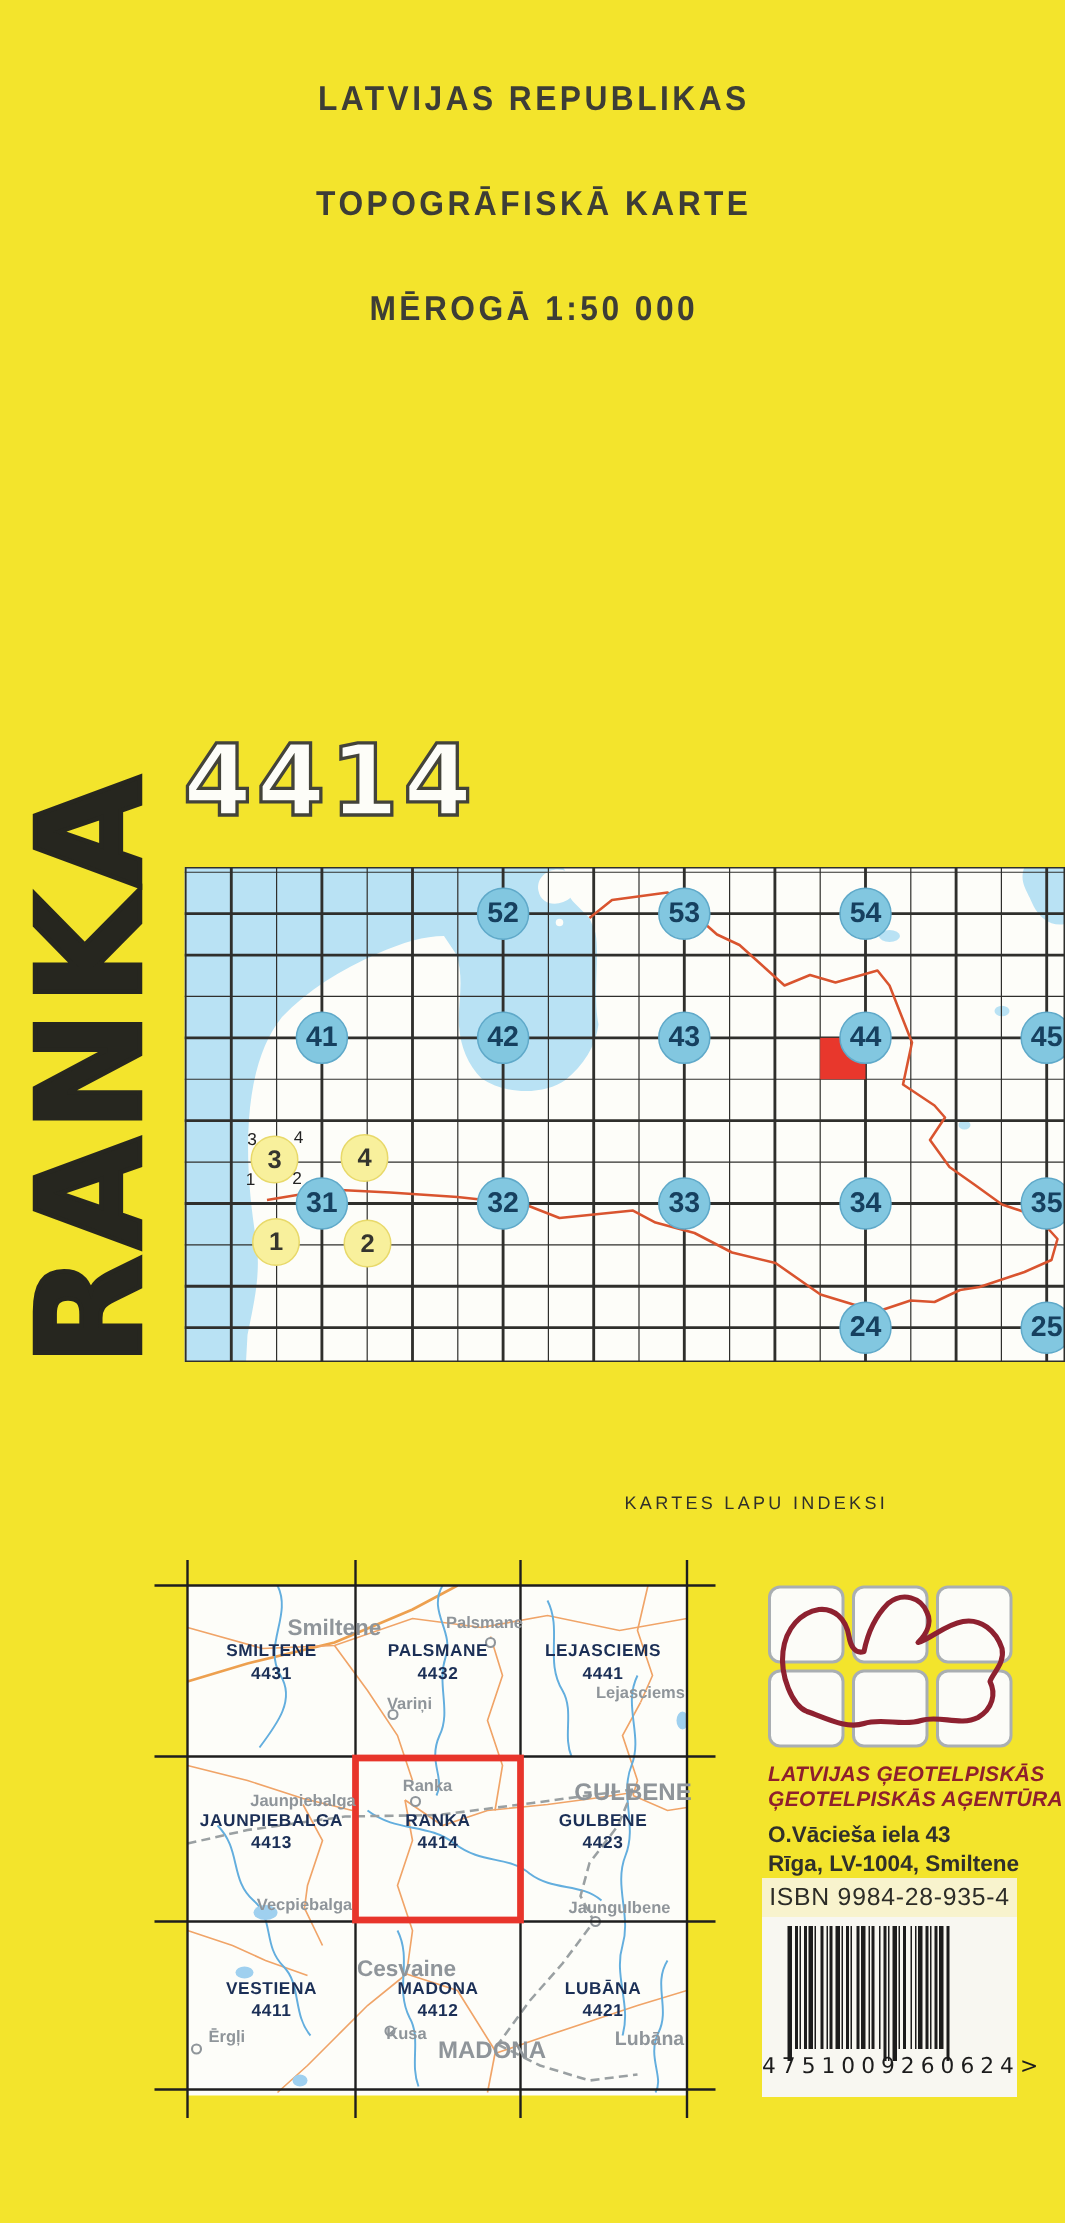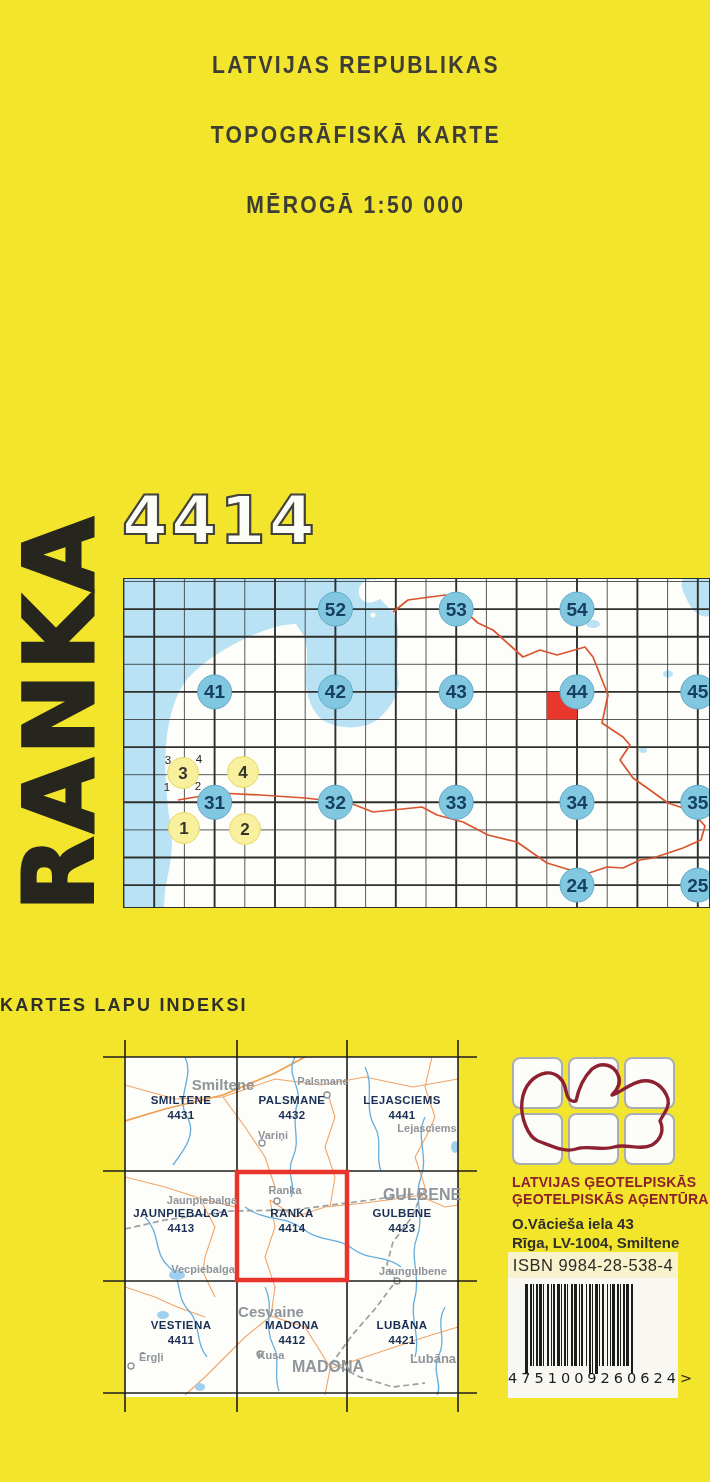--- a/index.html
+++ b/index.html
@@ -15,29 +15,29 @@
   
   .sheet-number{position:absolute;left:122px;top:482px;font-size:66px;font-weight:bold;
                 color:#fdfdf8;-webkit-text-stroke:2.2px #43433a;letter-spacing:3px;
                 font-family:"DejaVu Sans","Liberation Sans",sans-serif;}
   
   .vertical-name{position:absolute;left:-140px;top:657px;width:400px;height:110px;
                  transform:rotate(-90deg);display:flex;align-items:center;justify-content:center;
                  font-size:96px;font-weight:bold;color:#26261f;letter-spacing:4px;
                  -webkit-text-stroke:3px #26261f;font-family:"DejaVu Sans",sans-serif;}
   
-  .index-heading{position:absolute;left:0;width:592px;text-align:left;top:995px;
-                 font-size:18px;font-weight:bold;letter-spacing:2.2px;color:#30302a;}
+  .index-heading{position:absolute;left:0;width:592px;text-align:right;top:995px;
+                 font-size:12px;font-weight:normal;letter-spacing:2.2px;color:#30302a;}
   svg text{font-family:"Liberation Sans","DejaVu Sans",sans-serif;}
   
   .logo-tiles{position:absolute;left:512px;top:1057px;width:163px;height:108px;
               display:grid;grid-template-columns:51px 51px 51px;grid-template-rows:52px 52px;gap:4px 5px;}
   .logo-tile{background:#fcfcf8;border:2px solid #a9aeb2;border-radius:8px;box-sizing:border-box;}
   .logo-outline{position:absolute;left:512px;top:1057px;}
-  .agency-name{position:absolute;left:512px;color:#8e1f2d;font-weight:bold;font-size:14px;letter-spacing:.2px;}
+  .agency-name{position:absolute;left:512px;color:#8e1f2d;font-weight:bold;font-size:14px;letter-spacing:.2px;font-style:italic;}
   .addr{position:absolute;left:512px;color:#30302b;font-size:15px;font-weight:bold;}
   .isbn-strip{position:absolute;left:508px;top:1252px;width:170px;height:26px;background:#f8f3cd;
               display:flex;align-items:center;justify-content:center;
               font-size:16.5px;color:#2c2c27;letter-spacing:.5px;}
   .barcode-box{position:absolute;left:508px;top:1278px;width:170px;height:120px;background:#f8f7f1;}
   .barcode-digits{position:absolute;left:0;top:92px;width:170px;text-align:center;
                   font-size:14.5px;letter-spacing:4px;color:#1c1c1c;font-family:"DejaVu Sans",sans-serif;}
 </style>
 </head>
 <body>
@@ -335,21 +335,21 @@
     <path fill="none" stroke="#8e2130" stroke-width="3.4" stroke-linejoin="round" d="M10,44 C12,28 22,18 34,16 C44,15 52,22 54,34 C55,40 58,46 64,44 C66,34 70,22 80,12
          C90,4 102,8 106,18 C110,26 104,34 100,38 C108,36 118,26 130,24 C142,22 152,30 156,42
          C158,52 150,58 148,64 C152,72 150,82 140,88 C128,94 114,86 102,90 C90,94 76,88 64,92
          C52,96 38,88 26,84 C16,80 8,60 10,44 Z"></path>
   </svg>
   <div class="agency-name" style="top:1174px;">LATVIJAS ĢEOTELPISKĀS</div>
   <div class="agency-name" style="top:1191px;">ĢEOTELPISKĀS AĢENTŪRA</div>
   <div class="addr" style="top:1215px;">O.Vācieša iela 43</div>
   <div class="addr" style="top:1234px;">Rīga, LV-1004, Smiltene</div>
 
-  <div class="isbn-strip">ISBN 9984-28-538-4</div>
+  <div class="isbn-strip">ISBN 9984-28-935-4</div>
   <div class="barcode-box">
     <svg id="barcode-bars" style="position:absolute;left:11px;top:6px;" width="150" height="96" viewBox="0 0 150 96">
         <rect x="6" y="0" width="3" height="90" fill="#1c1c1c"></rect>
         <rect x="11" y="0" width="2" height="82" fill="#1c1c1c"></rect>
         <rect x="14" y="0" width="1" height="82" fill="#1c1c1c"></rect>
         <rect x="17" y="0" width="2" height="82" fill="#1c1c1c"></rect>
         <rect x="20" y="0" width="3" height="82" fill="#1c1c1c"></rect>
         <rect x="24" y="0" width="1" height="82" fill="#1c1c1c"></rect>
         <rect x="28" y="0" width="2" height="82" fill="#1c1c1c"></rect>
         <rect x="32" y="0" width="1" height="82" fill="#1c1c1c"></rect>

